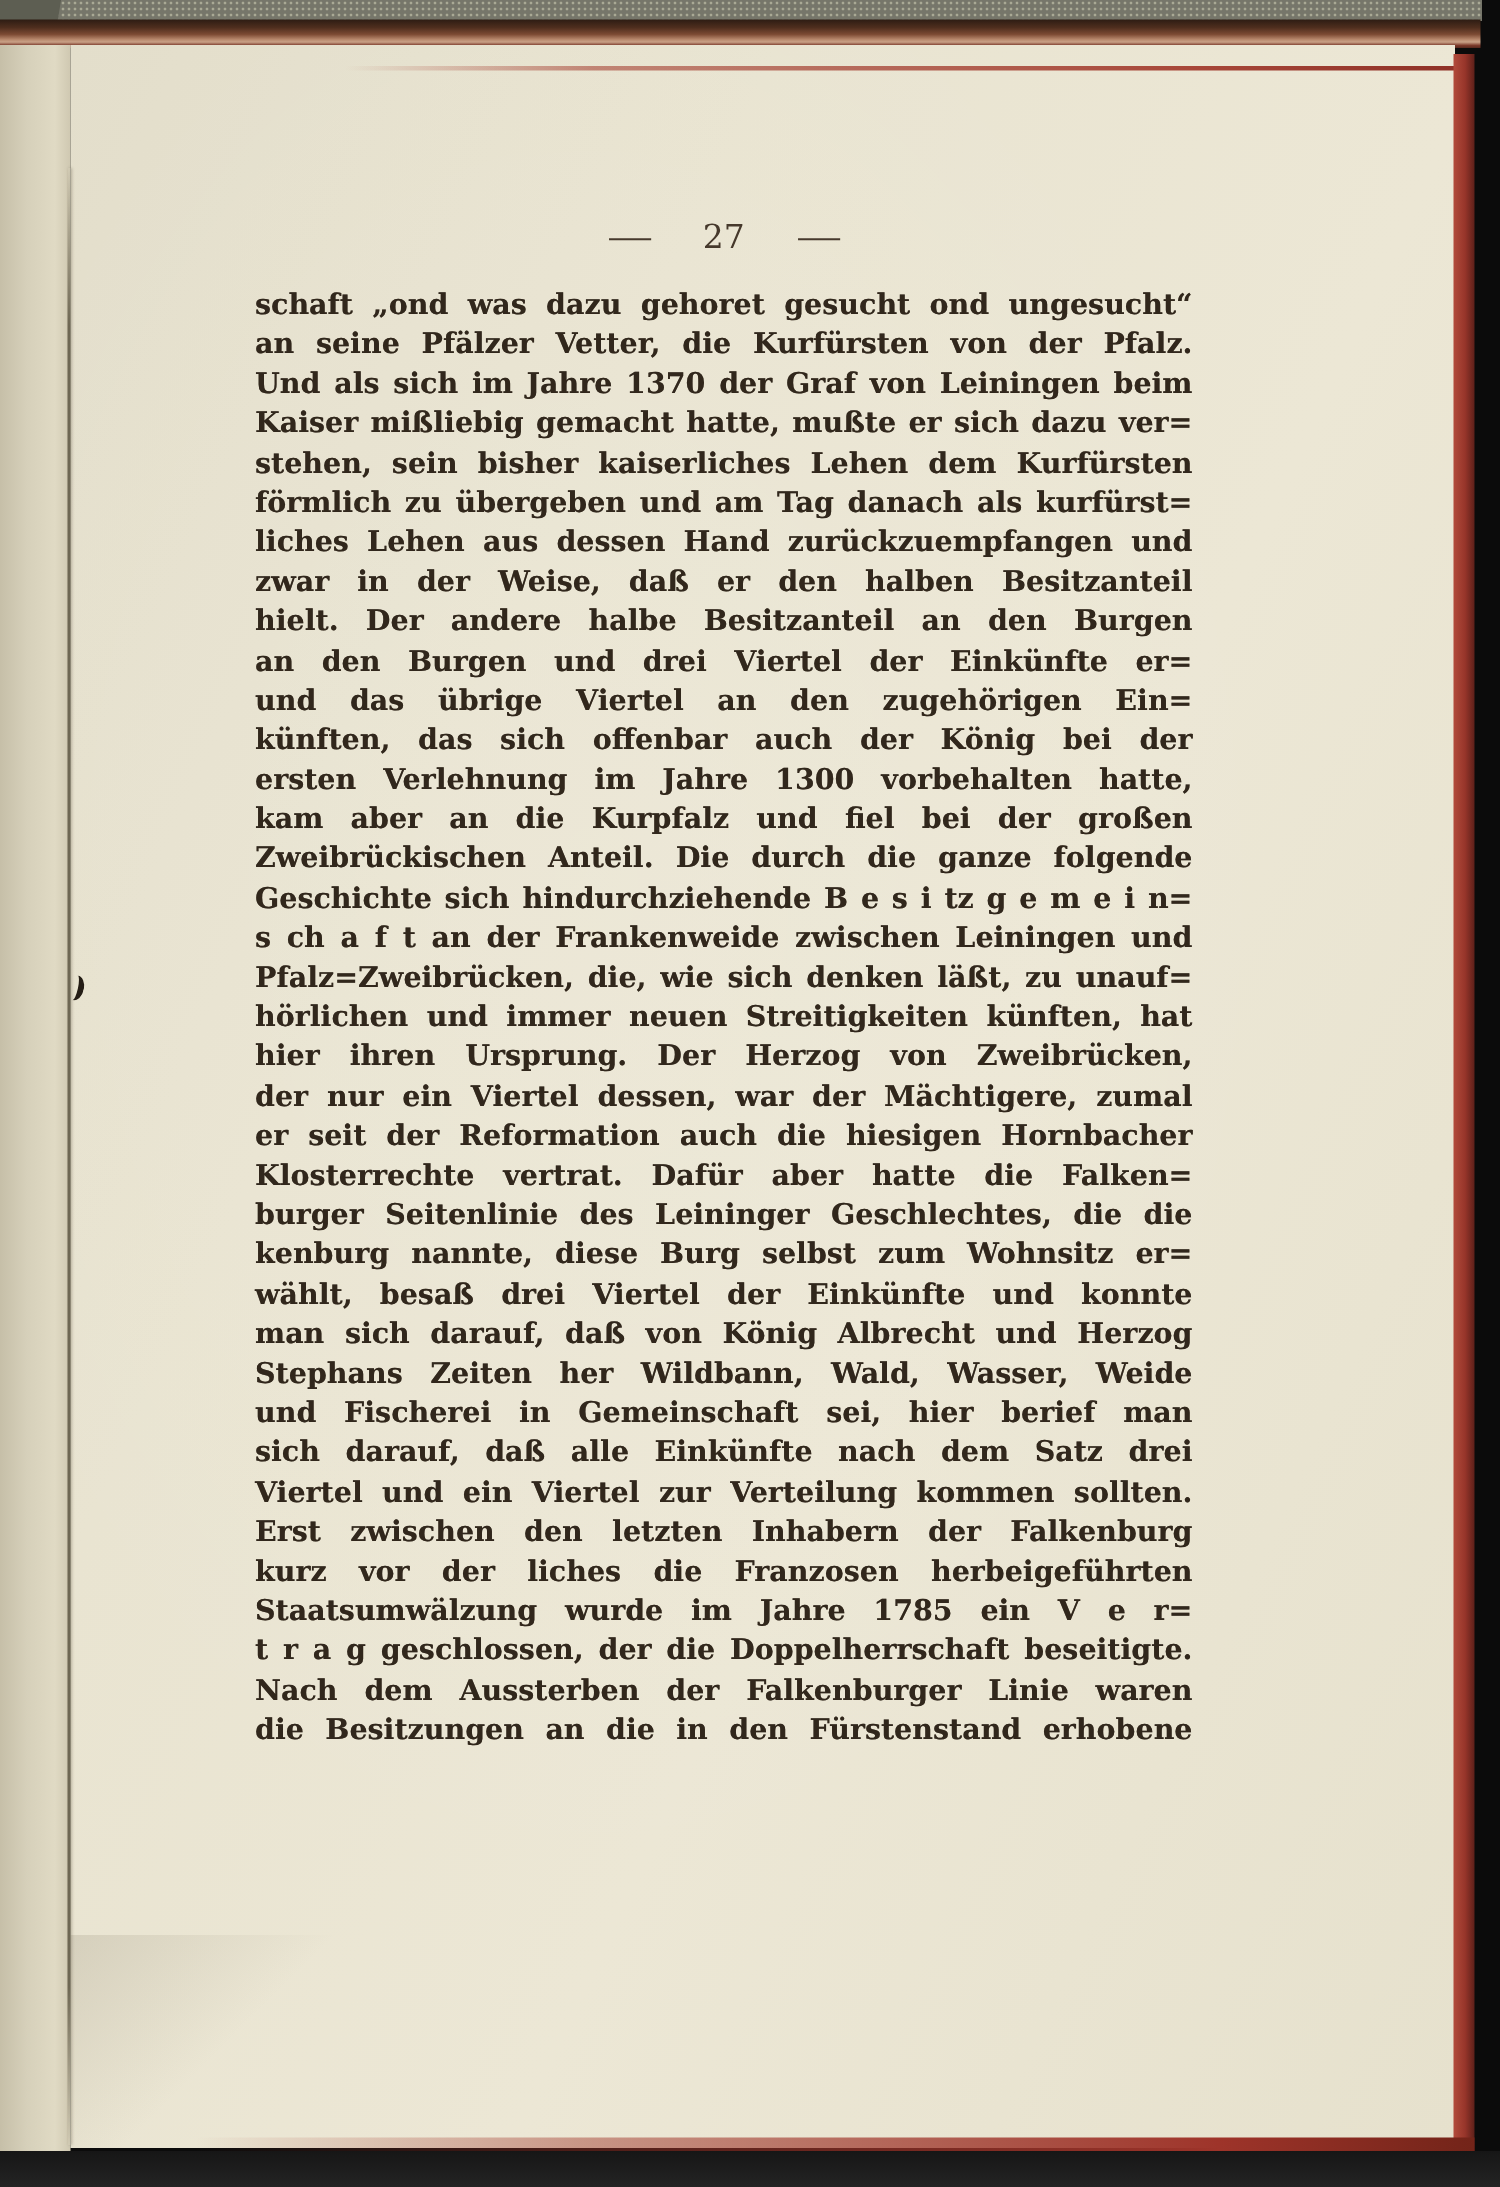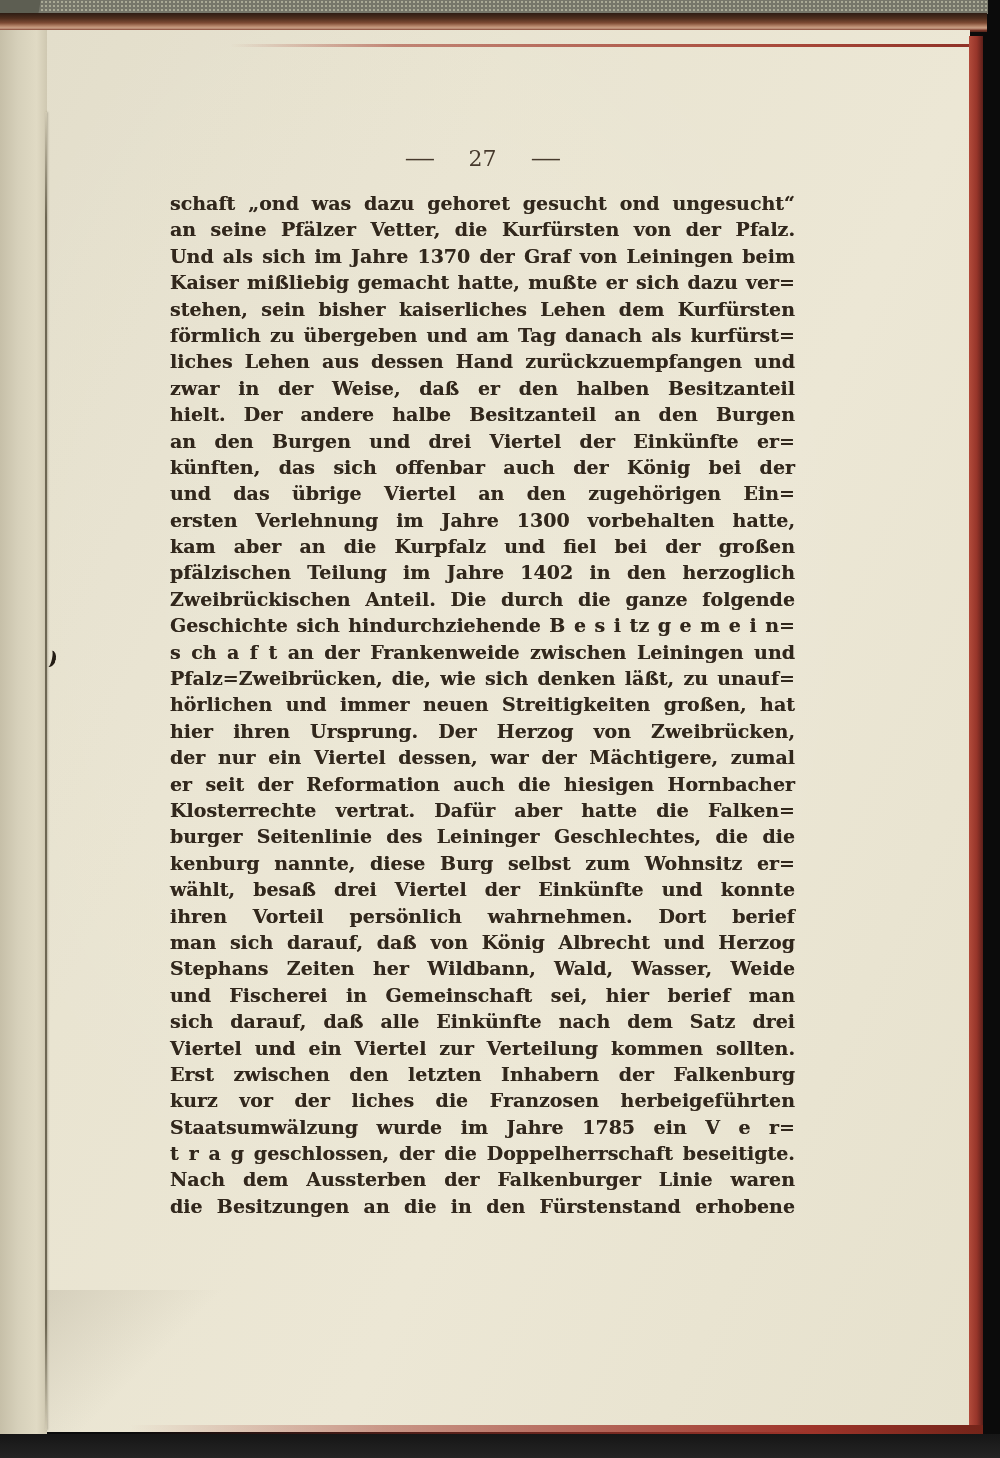--- a/index.html
+++ b/index.html
@@ -118,38 +118,36 @@
         <div class="line">schaft „ond was dazu gehoret gesucht ond ungesucht“</div>
         <div class="line">an seine Pfälzer Vetter, die Kurfürsten von der Pfalz.</div>
         <div class="line">Und als sich im Jahre 1370 der Graf von Leiningen beim</div>
         <div class="line">Kaiser mißliebig gemacht hatte, mußte er sich dazu ver=</div>
         <div class="line">stehen, sein bisher kaiserliches Lehen dem Kurfürsten</div>
         <div class="line">förmlich zu übergeben und am Tag danach als kurfürst=</div>
         <div class="line">liches Lehen aus dessen Hand zurückzuempfangen und</div>
         <div class="line">zwar in der Weise, daß er den halben Besitzanteil</div>
         <div class="line">hielt. Der andere halbe Besitzanteil an den Burgen</div>
         <div class="line">an den Burgen und drei Viertel der Einkünfte er=</div>
+        <div class="line">und das übrige Viertel an den zugehörigen Ein=</div>
         <div class="line">künften, das sich offenbar auch der König bei der</div>
-        <div class="line">und das übrige Viertel an den zugehörigen Ein=</div>
         <div class="line">ersten Verlehnung im Jahre 1300 vorbehalten hatte,</div>
         <div class="line">kam aber an die Kurpfalz und fiel bei der großen</div>
-        <div class="line">pfälzischen Teilung im Jahre 1402 in den herzoglich</div>
         <div class="line">Zweibrückischen Anteil. Die durch die ganze folgende</div>
         <div class="line">Geschichte sich hindurchziehende B e s i tz g e m e i n=</div>
         <div class="line">s ch a f t an der Frankenweide zwischen Leiningen und</div>
         <div class="line">Pfalz=Zweibrücken, die, wie sich denken läßt, zu unauf=</div>
-        <div class="line">hörlichen und immer neuen Streitigkeiten großen, hat</div>
+        <div class="line">hörlichen und immer neuen Streitigkeiten künften, hat</div>
         <div class="line">hier ihren Ursprung. Der Herzog von Zweibrücken,</div>
         <div class="line">der nur ein Viertel dessen, war der Mächtigere, zumal</div>
         <div class="line">er seit der Reformation auch die hiesigen Hornbacher</div>
         <div class="line">Klosterrechte vertrat. Dafür aber hatte die Falken=</div>
         <div class="line">burger Seitenlinie des Leininger Geschlechtes, die die</div>
         <div class="line">kenburg nannte, diese Burg selbst zum Wohnsitz er=</div>
         <div class="line">wählt, besaß drei Viertel der Einkünfte und konnte</div>
-        <div class="line">ihren Vorteil persönlich wahrnehmen. Dort berief</div>
         <div class="line">man sich darauf, daß von König Albrecht und Herzog</div>
         <div class="line">Stephans Zeiten her Wildbann, Wald, Wasser, Weide</div>
         <div class="line">und Fischerei in Gemeinschaft sei, hier berief man</div>
         <div class="line">sich darauf, daß alle Einkünfte nach dem Satz drei</div>
         <div class="line">Viertel und ein Viertel zur Verteilung kommen sollten.</div>
         <div class="line">Erst zwischen den letzten Inhabern der Falkenburg</div>
         <div class="line">kurz vor der liches die Franzosen herbeigeführten</div>
         <div class="line">Staatsumwälzung wurde im Jahre 1785 ein V e r=</div>
         <div class="line">t r a g geschlossen, der die Doppelherrschaft beseitigte.</div>
         <div class="line">Nach dem Aussterben der Falkenburger Linie waren</div>

